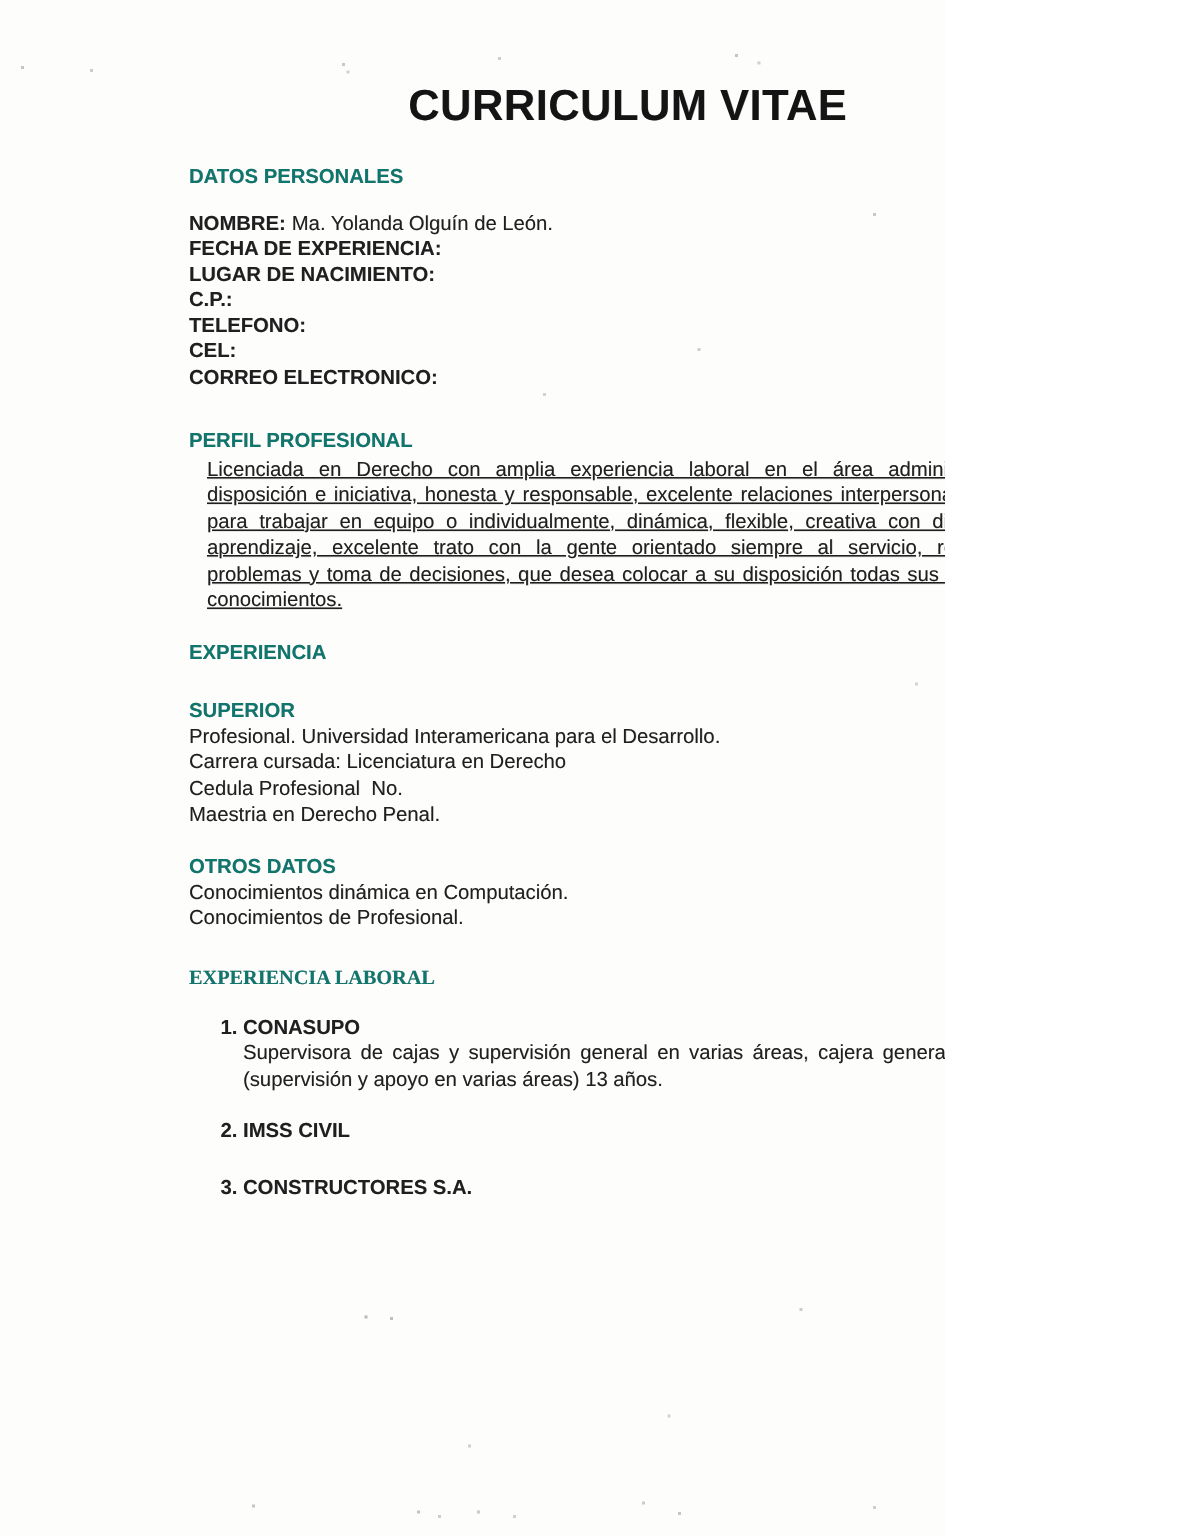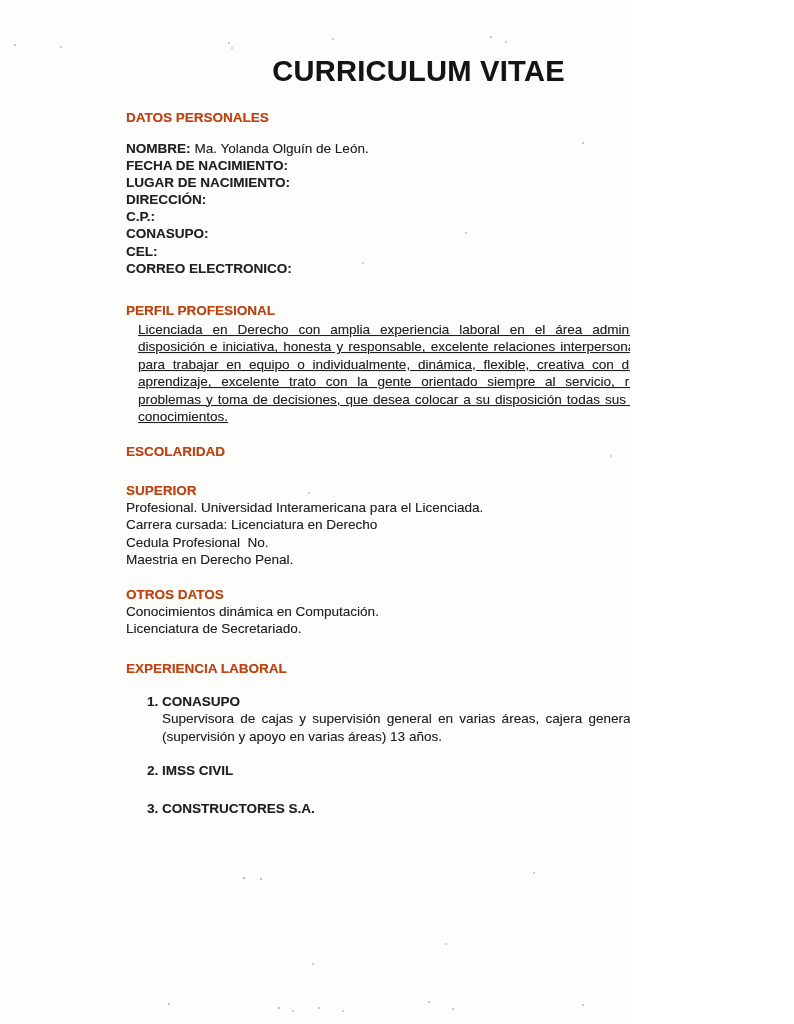--- a/index.html
+++ b/index.html
@@ -35,21 +35,21 @@
     font-weight: 700;
     letter-spacing: 0.3px;
     color: #141414;
   }
 
   .heading {
     margin: 0;
     font-size: 13.5px;
     line-height: 17px;
     font-weight: 700;
-    color: #c2410c;
+    color: #0f766e;
   }
 
   .h-datos { margin-top: 21px; }
 
   .fields { margin-top: 14px; }
   .field-row { line-height: 17.1px; white-space: pre-wrap; }
   .field-label { font-weight: 700; text-align: right; }
   .field-value:not(:empty) { margin-left: 4px; text-align: right; }
 
   .h-perfil { margin-top: 25px; }
@@ -58,21 +58,21 @@
     text-align: justify;
     text-decoration: underline;
   }
 
   .h-escolaridad { margin-top: 17px; }
   .h-superior { margin-top: 22px; }
   .school-line { white-space: pre-wrap; }
 
   .h-otros { margin-top: 17px; }
 
-  .h-exp { margin-top: 22px; }
+  .h-exp { margin-top: 22px; font-family: Liberation Serif, serif; }
 
   .exp-item { display: flex; margin-left: 21px; }
   .exp-item-1 { margin-top: 16px; }
   .exp-item-2 { margin-top: 17px; }
   .exp-item-3 { margin-top: 20px; }
   .exp-num { width: 15px; flex: none; font-weight: 700; }
   .exp-body { flex: 1; min-width: 0; }
   .exp-company { font-weight: 700; }
   .exp-desc { text-align: justify; }
   .exp-desc:empty { display: none; }
@@ -125,51 +125,50 @@
   <div class="noise"></div>
 
   <div class="content">
 
     <h1 class="doc-title">CURRICULUM VITAE</h1>
 
     <section>
       <h2 class="heading h-datos">DATOS PERSONALES</h2>
       <div class="fields">
         <div class="field-row"><span class="field-label">NOMBRE:</span><span class="field-value">Ma. Yolanda Olguín de León.</span></div>
-        <div class="field-row"><span class="field-label">FECHA DE NACIMIENTO:</span><span class="field-value"></span></div>
+        <div class="field-row"><span class="field-label">FECHA DE EXPERIENCIA:</span><span class="field-value"></span></div>
         <div class="field-row"><span class="field-label">LUGAR DE NACIMIENTO:</span><span class="field-value"></span></div>
-        <div class="field-row"><span class="field-label">DIRECCIÓN:</span><span class="field-value"></span></div>
         <div class="field-row"><span class="field-label">C.P.:</span><span class="field-value"></span></div>
-        <div class="field-row"><span class="field-label">CONASUPO:</span><span class="field-value"></span></div>
+        <div class="field-row"><span class="field-label">TELEFONO:</span><span class="field-value"></span></div>
         <div class="field-row"><span class="field-label">CEL:</span><span class="field-value"></span></div>
         <div class="field-row"><span class="field-label">CORREO ELECTRONICO:</span><span class="field-value"></span></div>
       </div>
     </section>
 
     <section>
       <h2 class="heading h-perfil">PERFIL PROFESIONAL</h2>
       <p class="perfil-text">Licenciada en Derecho con amplia experiencia laboral en el área administrativa, con disposición e iniciativa, honesta y responsable, excelente relaciones interpersonales, facilidad para trabajar en equipo o individualmente, dinámica, flexible, creativa con disposición de aprendizaje, excelente trato con la gente orientado siempre al servicio, resolución de problemas y toma de decisiones, que desea colocar a su disposición todas sus habilidades y conocimientos.</p>
     </section>
 
     <section>
-      <h2 class="heading h-escolaridad">ESCOLARIDAD</h2>
+      <h2 class="heading h-escolaridad">EXPERIENCIA</h2>
       <h3 class="heading h-superior">SUPERIOR</h3>
       <div>
-        <div class="school-line">Profesional. Universidad Interamericana para el Licenciada.</div>
+        <div class="school-line">Profesional. Universidad Interamericana para el Desarrollo.</div>
         <div class="school-line">Carrera cursada: Licenciatura en Derecho</div>
         <div class="school-line">Cedula Profesional  No.</div>
         <div class="school-line">Maestria en Derecho Penal.</div>
       </div>
     </section>
 
     <section>
       <h2 class="heading h-otros">OTROS DATOS</h2>
       <div>
         <div class="school-line">Conocimientos dinámica en Computación.</div>
-        <div class="school-line">Licenciatura de Secretariado.</div>
+        <div class="school-line">Conocimientos de Profesional.</div>
       </div>
     </section>
 
     <section>
       <h2 class="heading h-exp">EXPERIENCIA LABORAL</h2>
 
       <div class="exp-item exp-item-1">
         <div class="exp-num">1.</div>
         <div class="exp-body">
           <div class="exp-company">CONASUPO</div>

